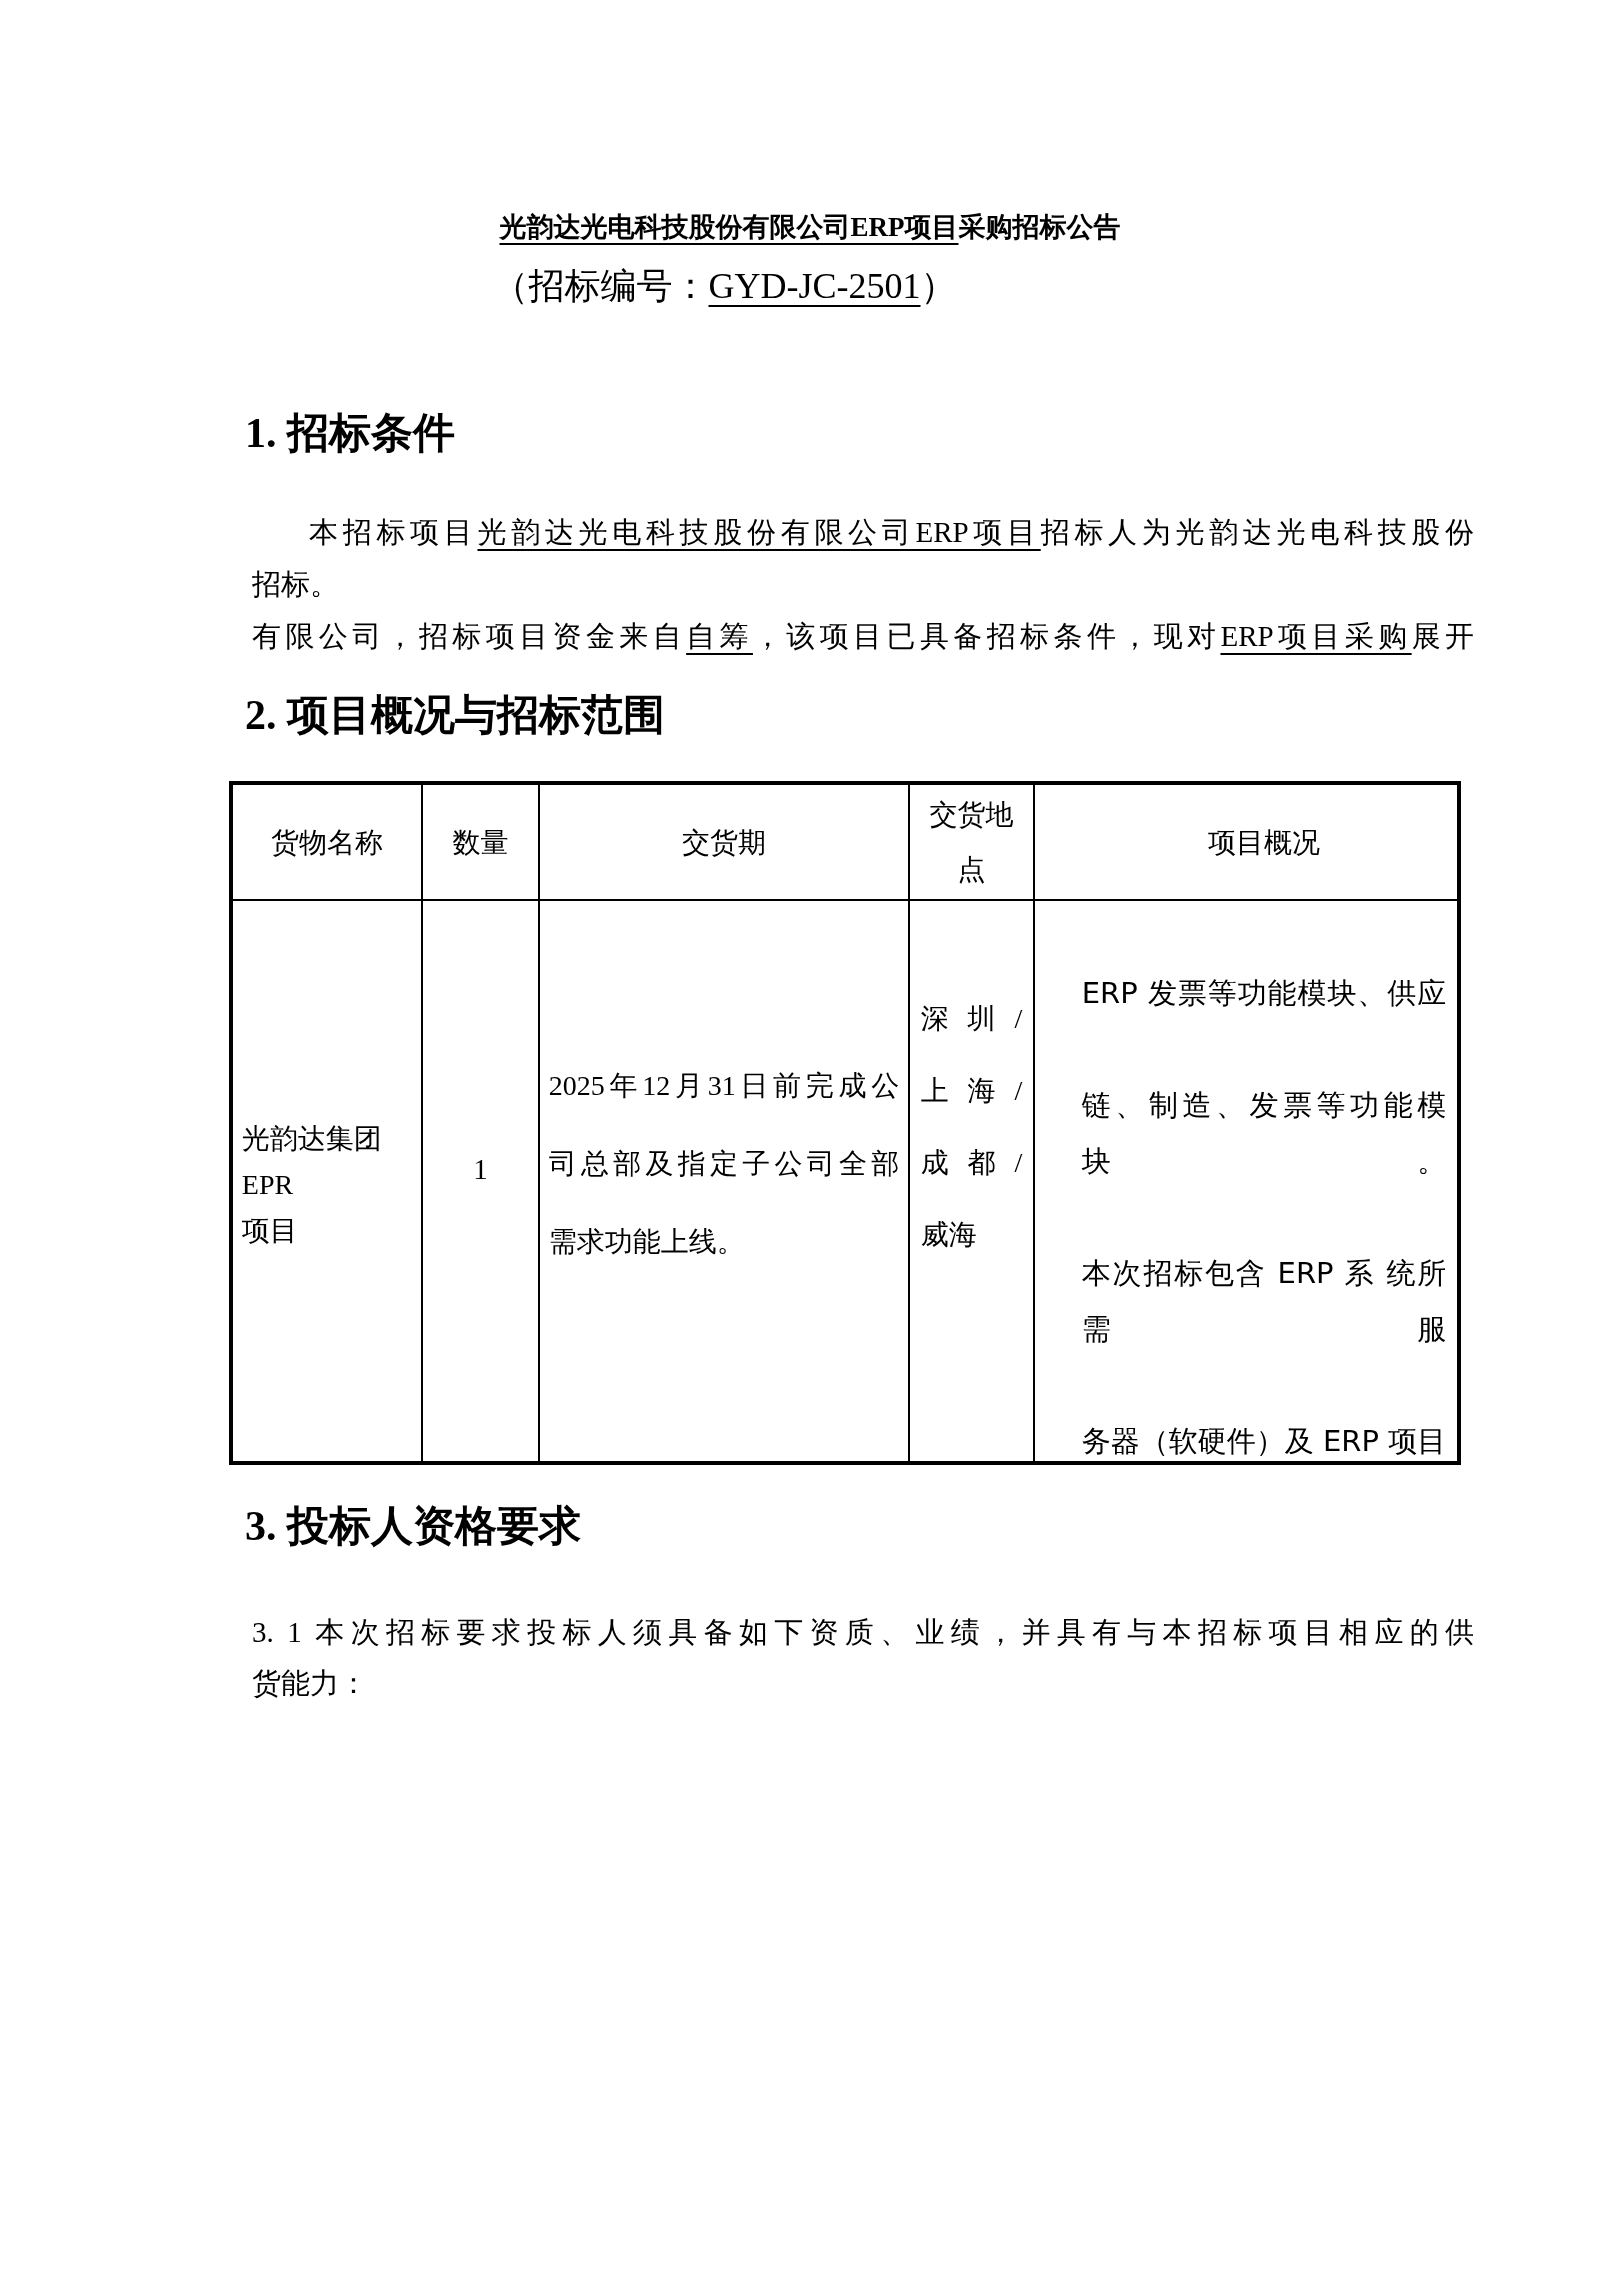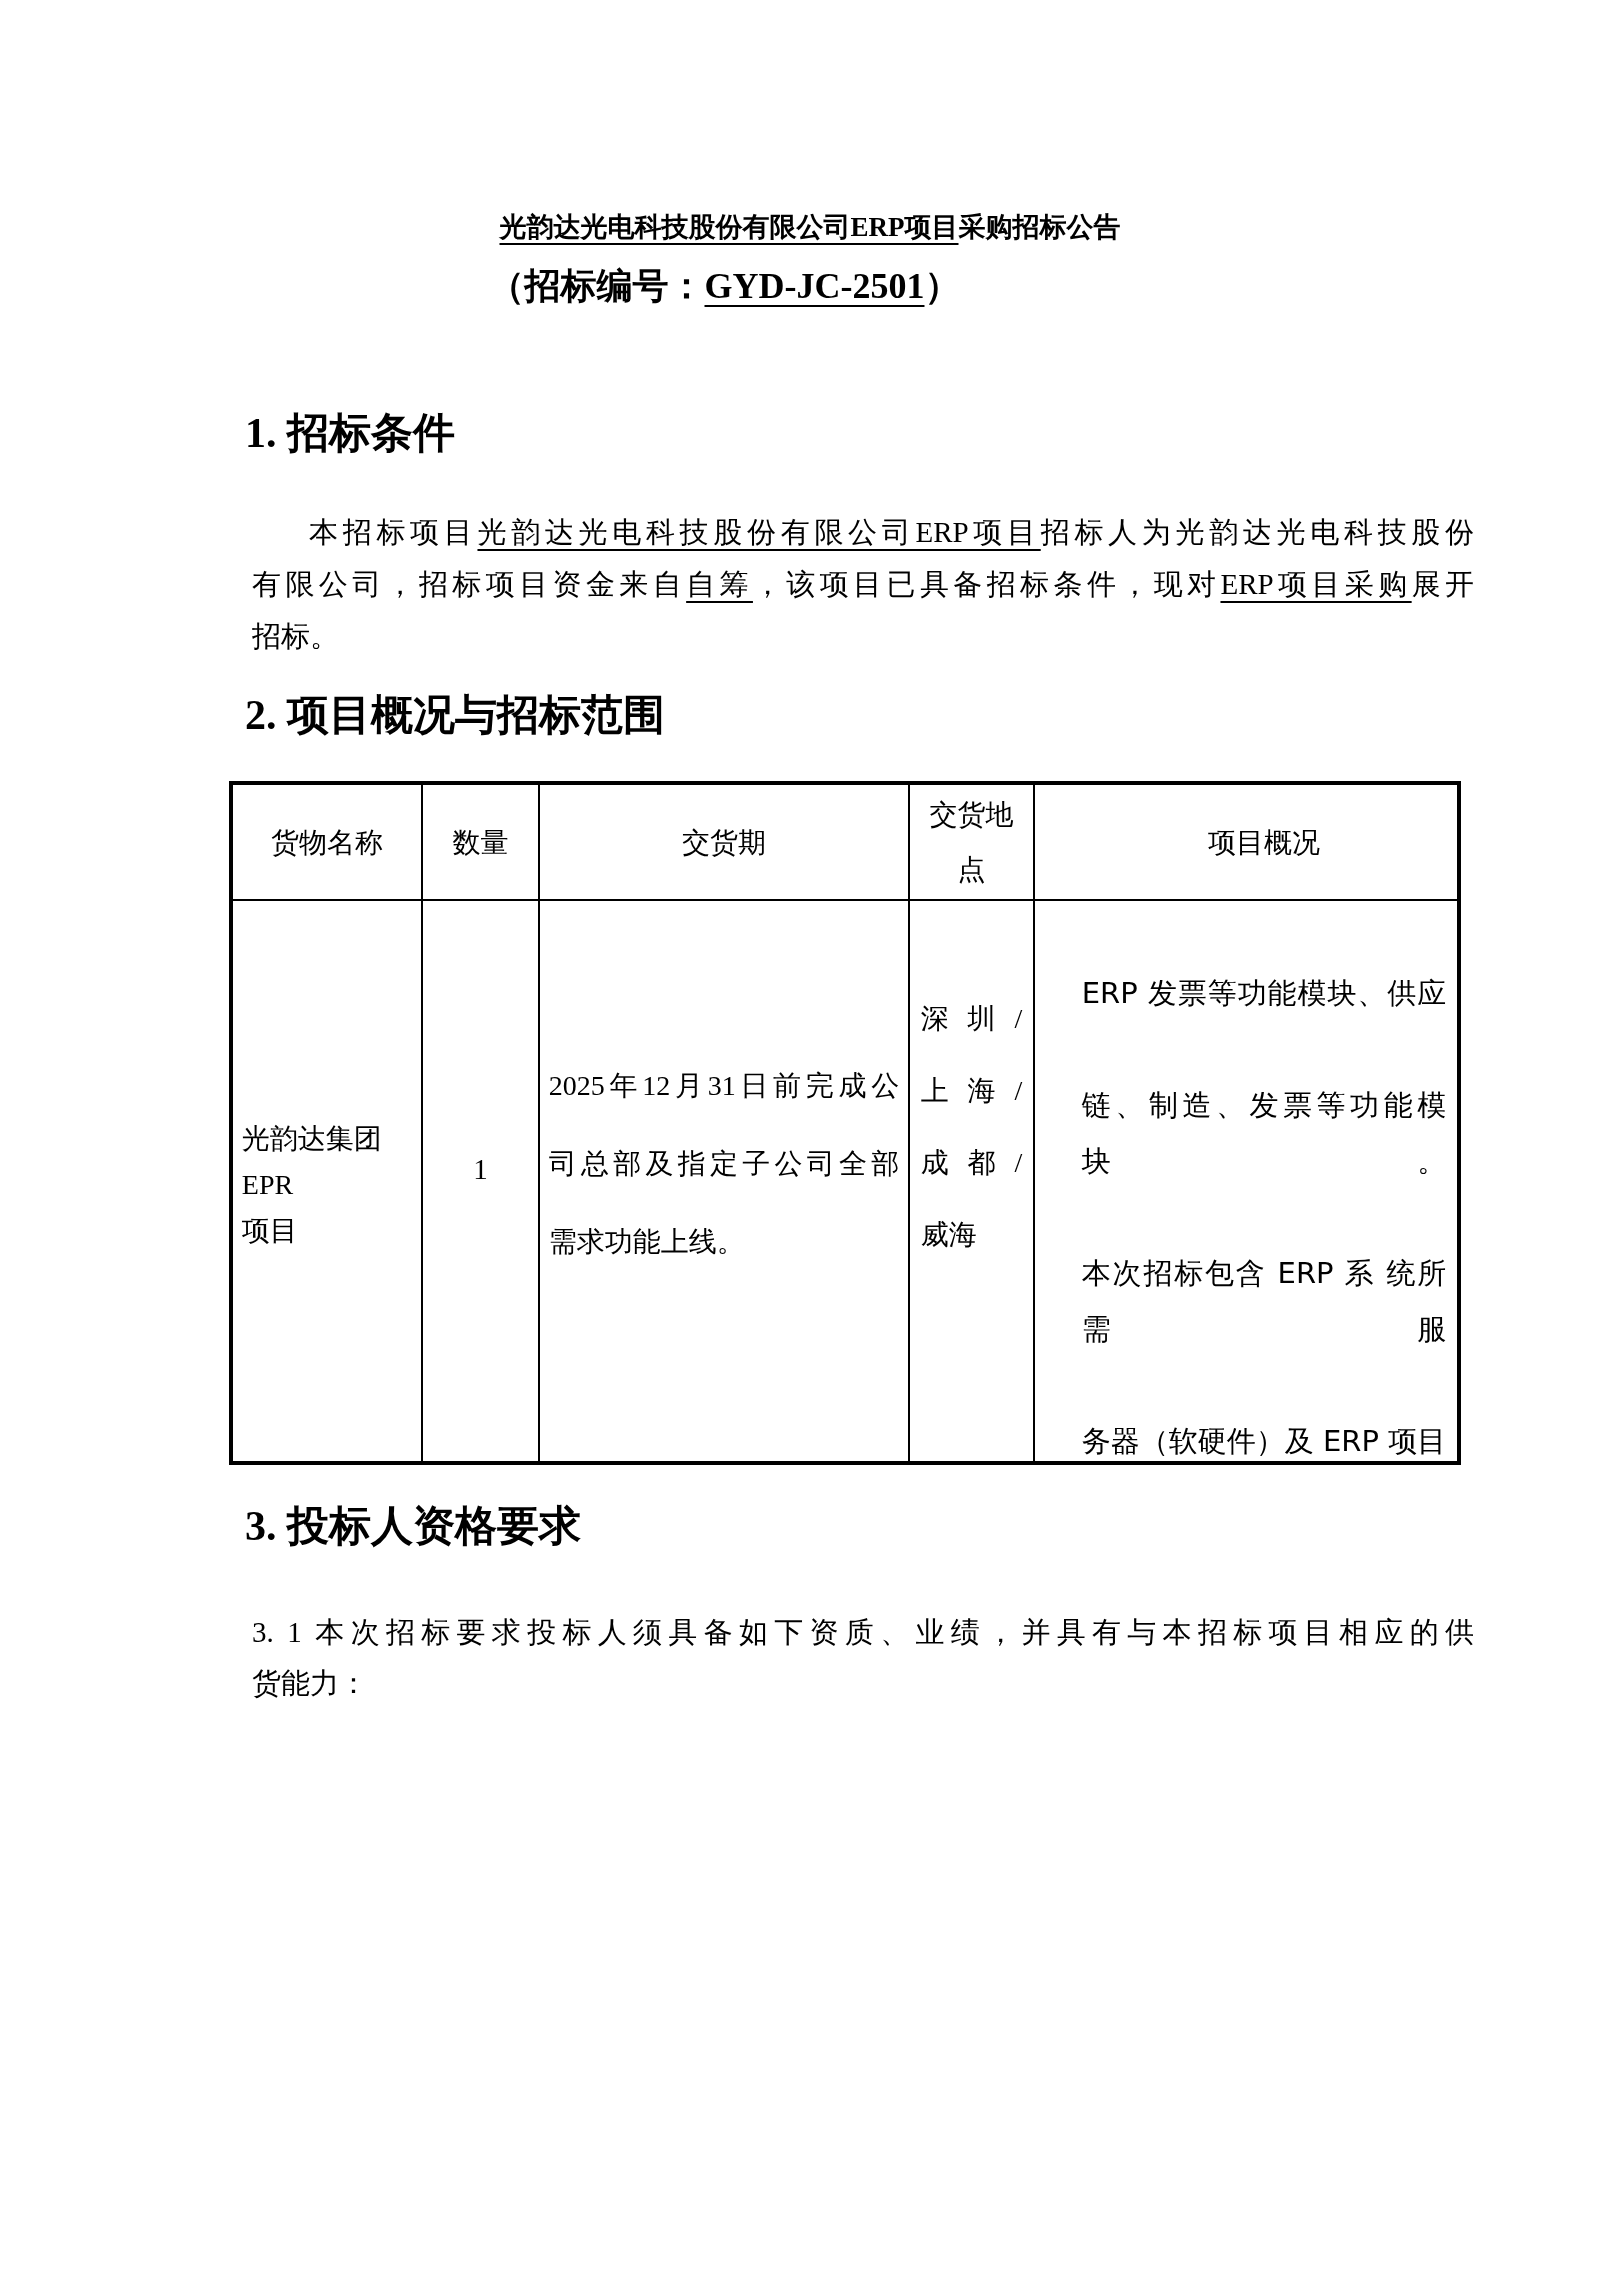--- a/index.html
+++ b/index.html
@@ -8,21 +8,21 @@
     background:#ffffff;color:#000000;
     font-family:"Liberation Serif","DejaVu Serif",serif;
     position:relative;overflow:hidden;
   }
   .abs{position:absolute;}
 
   
   .title{left:0;width:1620px;top:209px;text-align:center;
          font-size:27px;font-weight:bold;white-space:nowrap;}
   .subtitle{left:0;width:1449px;top:262px;text-align:center;
-            font-size:36px;font-weight:bold;white-space:nowrap;}
+            font-size:36px;font-weight:normal;white-space:nowrap;}
   .u{text-decoration:underline;text-decoration-thickness:2px;text-underline-offset:6.9px;}
 
   
   .h{left:245px;font-size:42px;font-weight:bold;white-space:nowrap;}
   #h1{top:405px;}
   #h2{top:687px;}
   #h3{top:1498px;}
 
   
   .para{left:252px;width:1222px;font-size:29px;}
@@ -60,22 +60,22 @@
 <body>
 
 <div class="abs title"><span class="u">光韵达光电科技股份有限公司ERP项目</span><span>采购招标公告</span></div>
 
 <div class="abs subtitle"><span>（招标编号：</span><span class="u">GYD-JC-2501</span><span>）</span></div>
 
 <div class="abs h" id="h1">1. 招标条件</div>
 
 <div class="abs para" id="para1">
   <div class="pline indent jl"><span>本招标项目</span><span class="u">光韵达光电科技股份有限公司ERP项目</span><span>招标人为光韵达光电科技股份</span></div>
+  <div class="pline left">招标。</div>
   <div class="pline jl"><span>有限公司，招标项目资金来自</span><span class="u">自筹</span><span>，该项目已具备招标条件，现对</span><span class="u">ERP项目采购</span><span>展开</span></div>
-  <div class="pline left">招标。</div>
 </div>
 
 <div class="abs h" id="h2">2. 项目概况与招标范围</div>
 
 <div class="abs table">
   <div class="cell th c1 r1">货物名称</div>
   <div class="cell th c2 r1">数量</div>
   <div class="cell th c3 r1">交货期</div>
   <div class="cell th c4 r1">交货地
 点</div>

